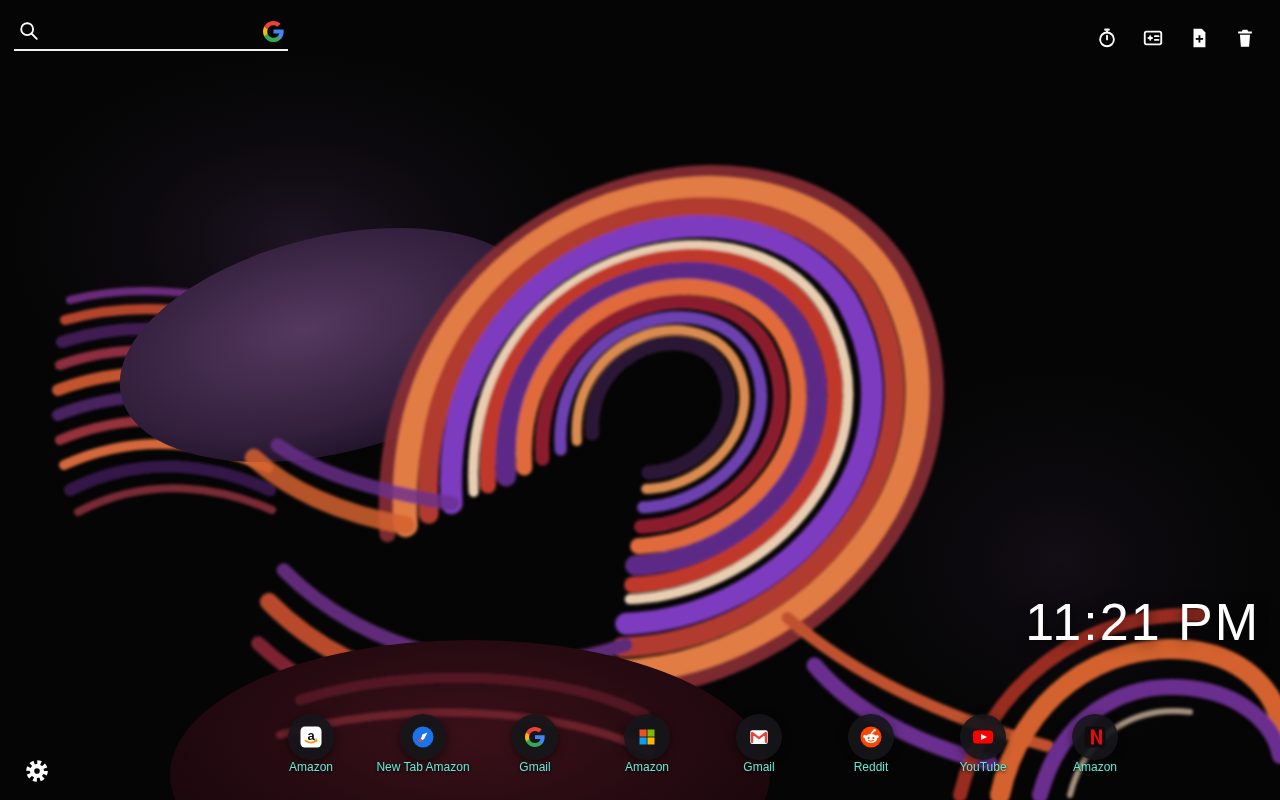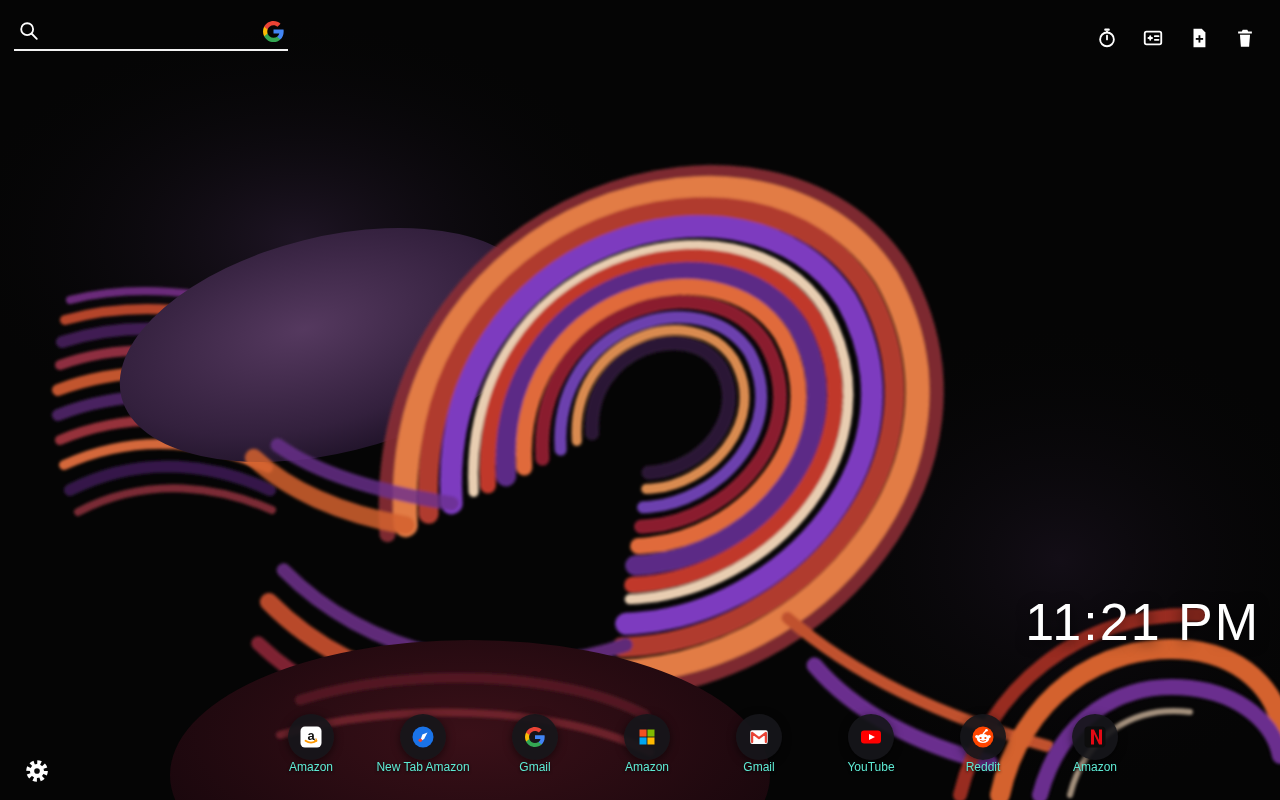--- a/index.html
+++ b/index.html
@@ -278,47 +278,47 @@
         <path d="M4.5 17.5 v-10 l7.5 5.6 7.5 -5.6 v10" fill="none" stroke="#ea4335" stroke-width="2.4" stroke-linejoin="round" stroke-linecap="round"></path>
       </svg>
     </span>
     <span class="shortcut-label">Gmail</span>
   </button>
 
 
   <button class="shortcut">
     <span class="icon-circle">
       <svg width="24" height="24" viewBox="0 0 24 24">
-        <rect x="2" y="5.5" width="20" height="13" rx="3.2" fill="#ff0000"></rect>
-        <path d="M10 9 l6 3 -6 3 z" fill="#fff"></path>
-      </svg>
-    </span>
-    <span class="shortcut-label">YouTube</span>
-  </button>
-
-  <button class="shortcut">
-    <span class="icon-circle">
-      <svg width="24" height="24" viewBox="0 0 24 24">
         <circle cx="12" cy="12" r="10.5" fill="#ff4500"></circle>
         <line x1="12" y1="9" x2="15" y2="5.5" stroke="#fff" stroke-width="1.4"></line>
         <circle cx="15.5" cy="5.2" r="1.3" fill="#fff"></circle>
         <circle cx="5.8" cy="11.5" r="1.6" fill="#fff"></circle>
         <circle cx="18.2" cy="11.5" r="1.6" fill="#fff"></circle>
         <ellipse cx="12" cy="13.5" rx="6.2" ry="4.6" fill="#fff"></ellipse>
         <circle cx="9.6" cy="13" r="1.1" fill="#ff4500"></circle>
         <circle cx="14.4" cy="13" r="1.1" fill="#ff4500"></circle>
         <path d="M9.5 15.6 q2.5 1.6 5 0" stroke="#ff4500" stroke-width="1" fill="none" stroke-linecap="round"></path>
       </svg>
     </span>
     <span class="shortcut-label">Reddit</span>
   </button>
 
   <button class="shortcut">
     <span class="icon-circle">
       <svg width="24" height="24" viewBox="0 0 24 24">
+        <rect x="2" y="5.5" width="20" height="13" rx="3.2" fill="#ff0000"></rect>
+        <path d="M10 9 l6 3 -6 3 z" fill="#fff"></path>
+      </svg>
+    </span>
+    <span class="shortcut-label">YouTube</span>
+  </button>
+
+  <button class="shortcut">
+    <span class="icon-circle">
+      <svg width="24" height="24" viewBox="0 0 24 24">
         <rect x="1.5" y="1.5" width="21" height="21" rx="4" fill="#0d0d0d"></rect>
         <path d="M8 4.5 H11 L16 15 V4.5 H19 V19.5 H16 L11 9 V19.5 H8 Z" fill="#e50914"></path>
       </svg>
     </span>
     <span class="shortcut-label">Amazon</span>
   </button>
 
 </div>
 
 <button class="settings-button">

